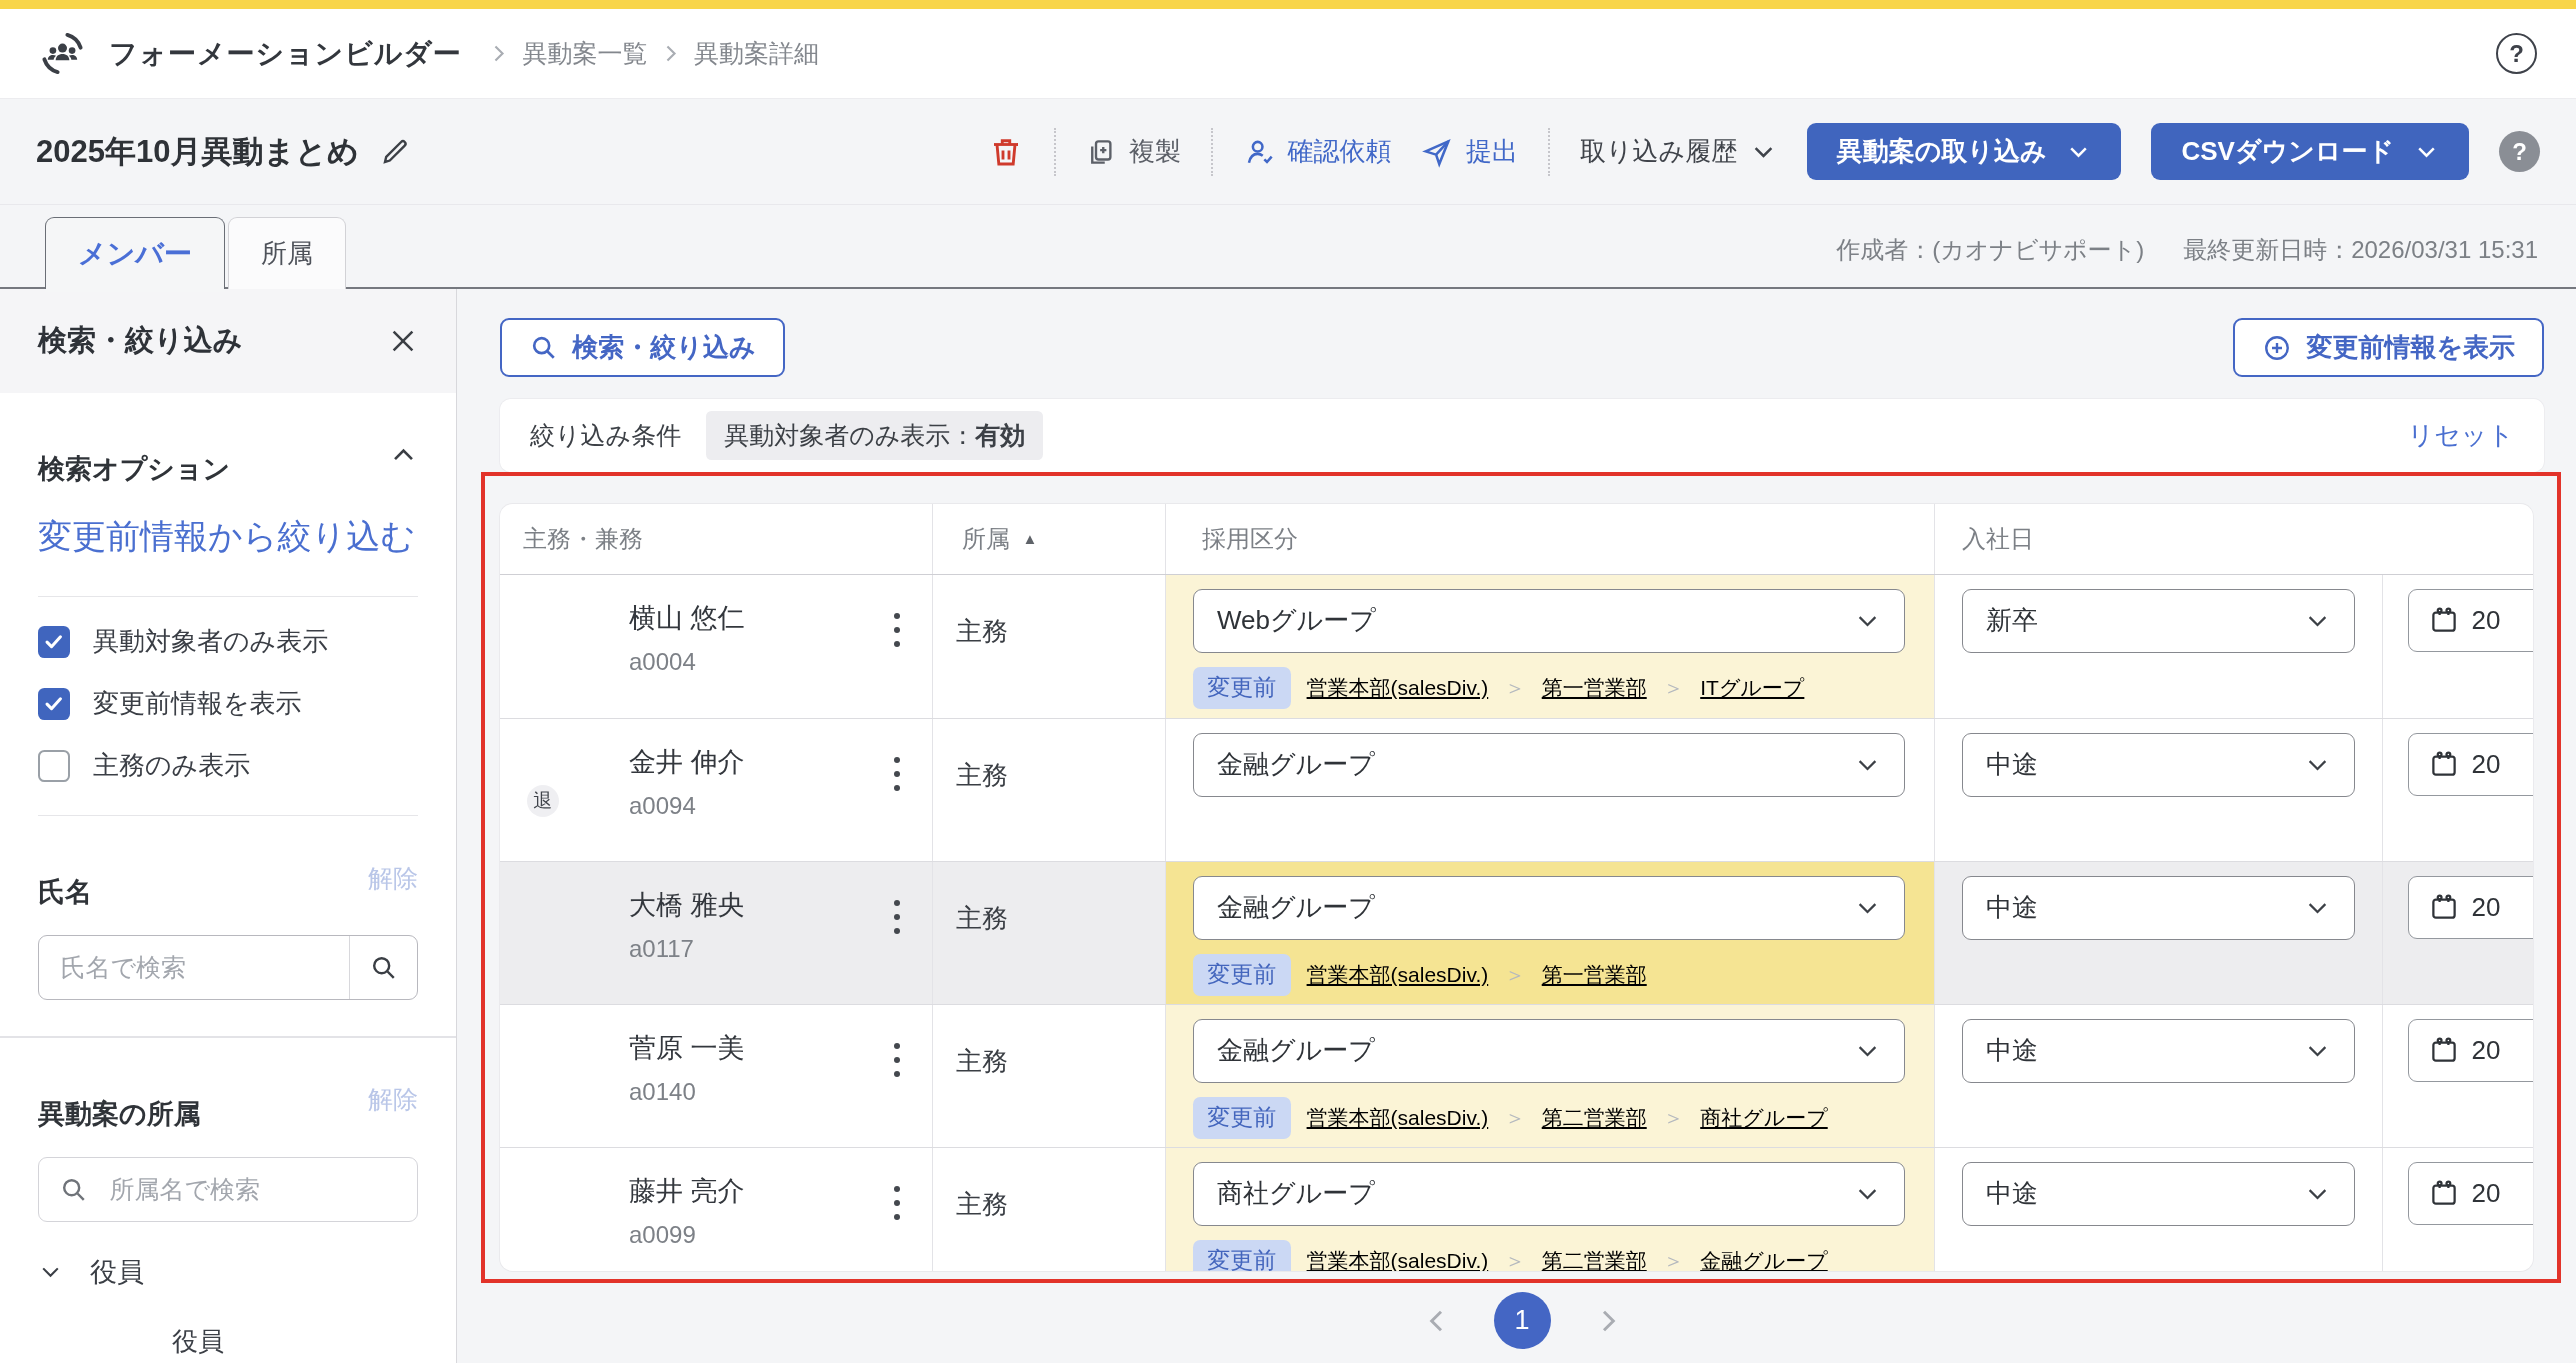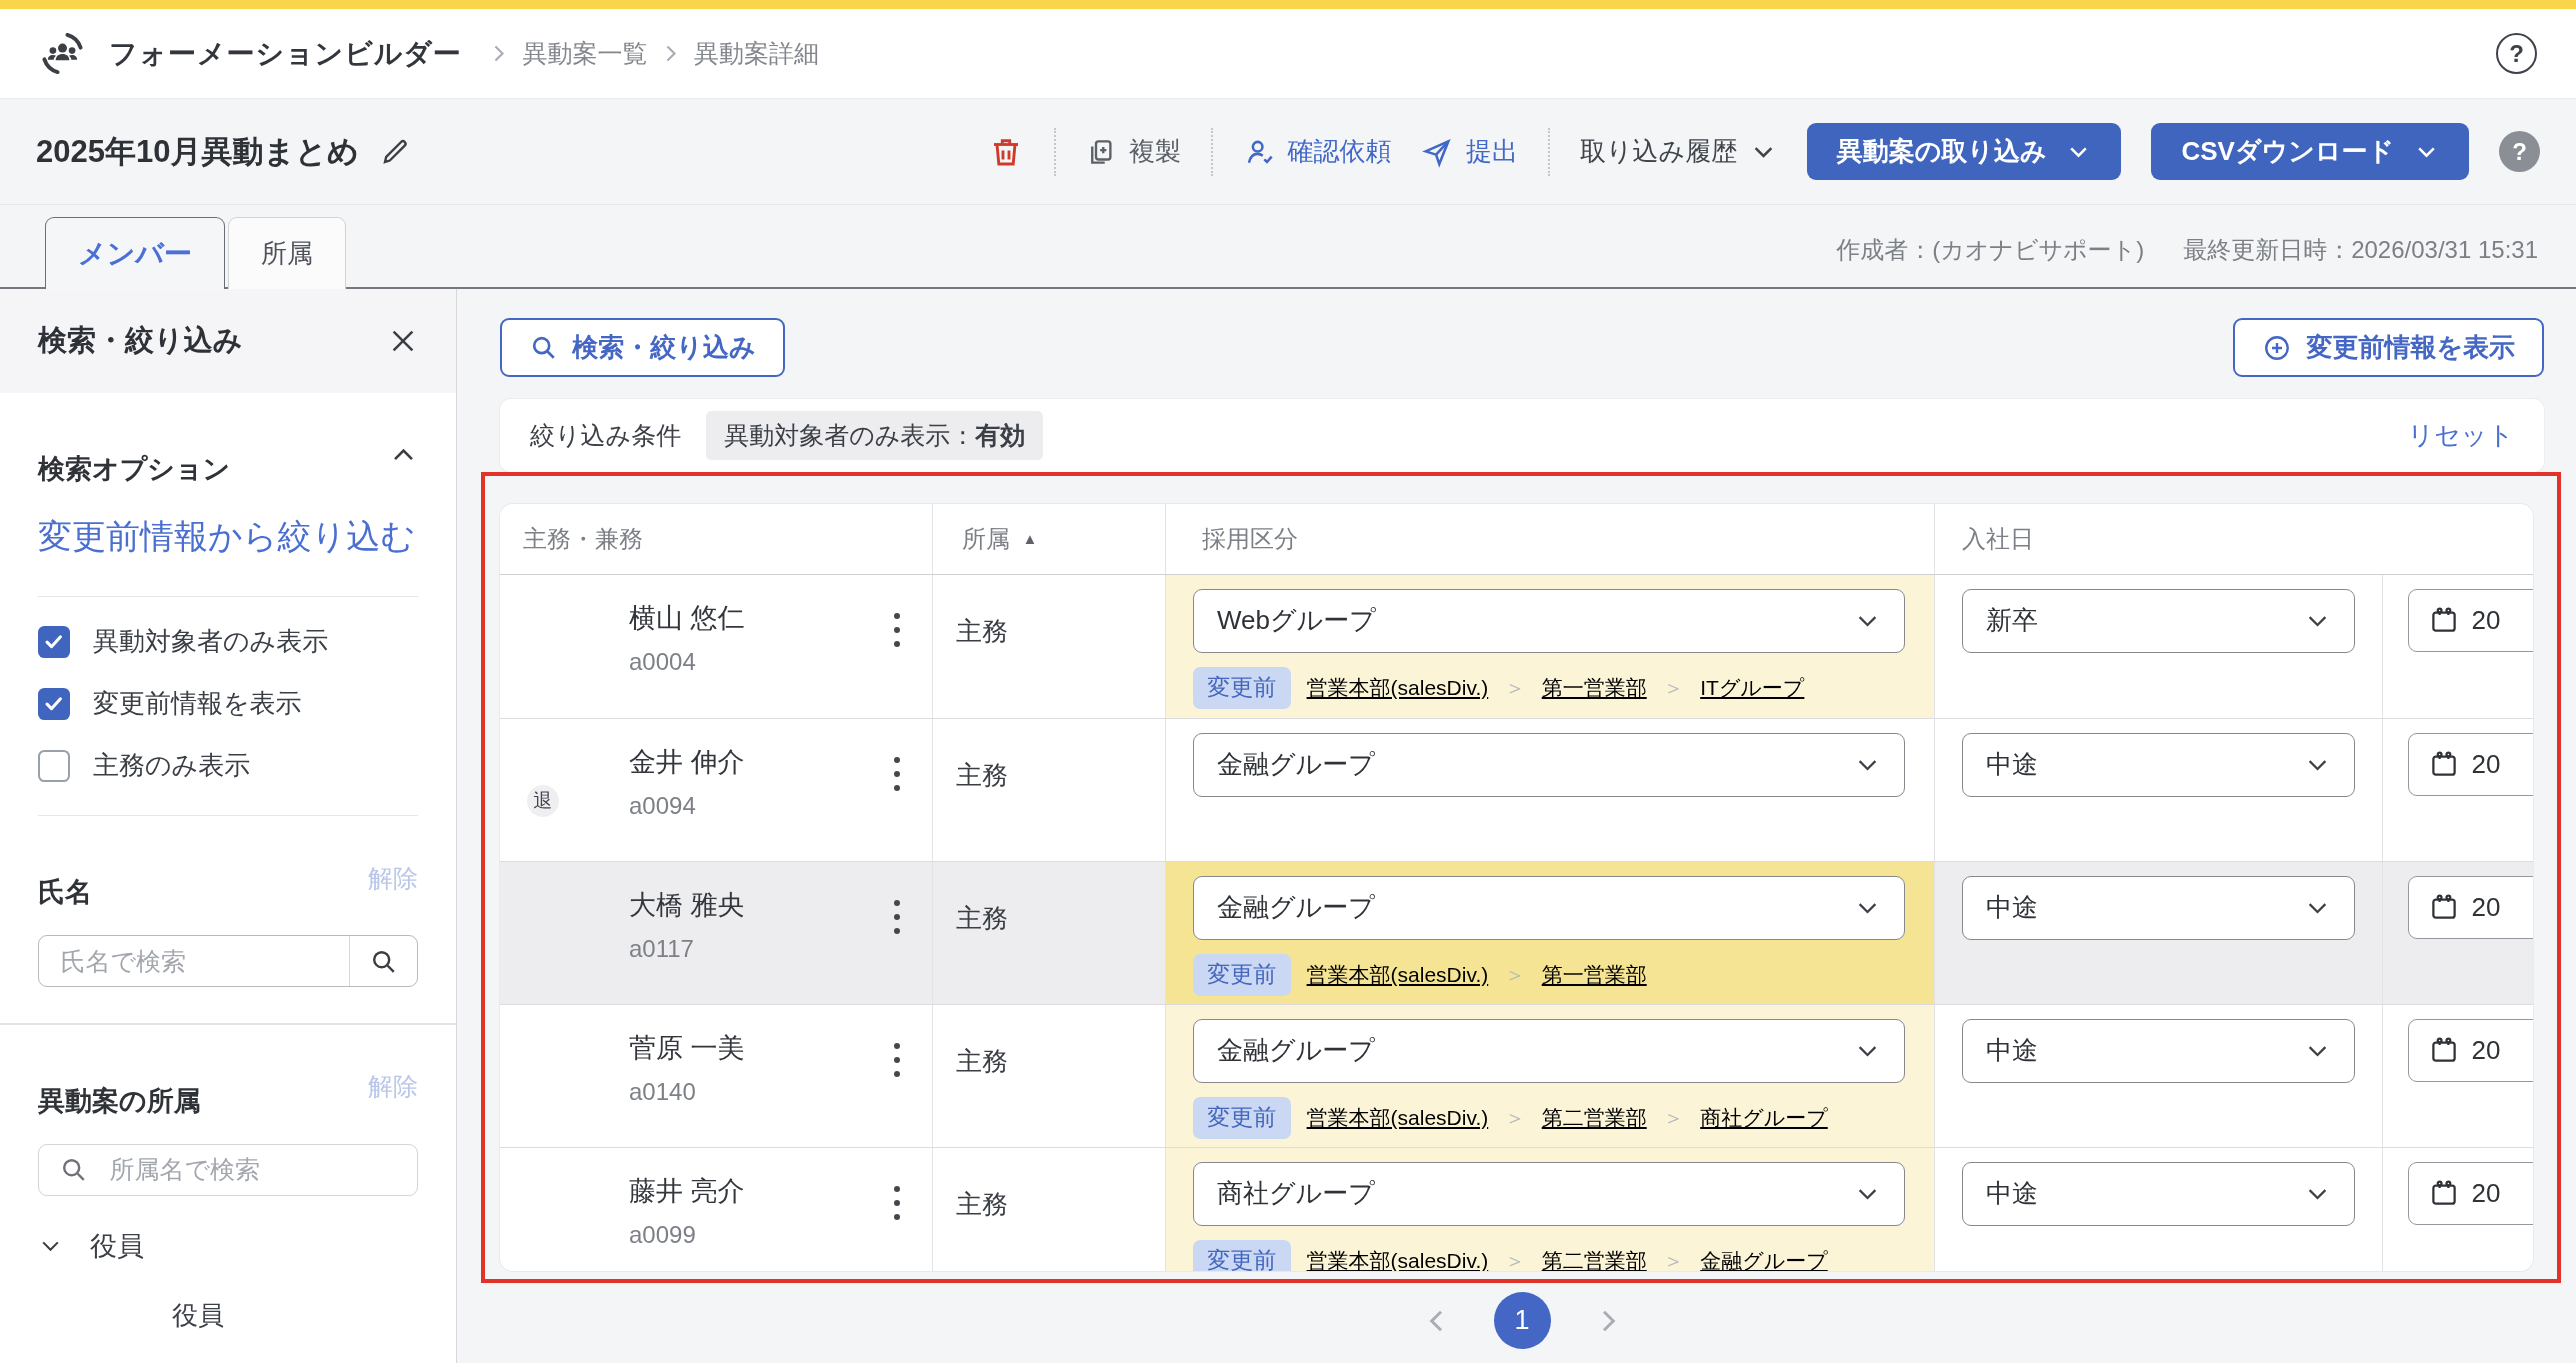--- a/index.html
+++ b/index.html
@@ -74,21 +74,21 @@
   .sb-row { display:flex; align-items:center; justify-content:space-between; }
   .sb-section-title { font-size:27px; font-weight:bold; color:#2f3338;margin-top:28px; }
   .sb-link { font-size:34px; color:var(--c-link_blue,#4a6fd0); cursor:pointer; }
   .sb-clear { font-size:25px; color:#b9c6e8; cursor:pointer; }
   .sb-div { border:none; border-top:1.8px solid #e6e6e9; margin-top:36px; }
   .full-div { height:1.8px; background:#e3e3e7; margin:36px -38px 0; }
   .cb { display:flex; align-items:center; gap:23px; margin-top:27px; font-size:26px; color:#3a3e45; cursor:pointer; }
   .cb .box { width:32px; height:32px; border-radius:6.3px; flex:0 0 32px; display:flex; align-items:center; justify-content:center; }
   .cb .box.on { background:var(--c-accent_blue,#4a6ec6); }
   .cb .box.off { background:#fff; border:2.7px solid #9aa0a7; }
-  .inp { margin-top:25px; height:52px; border:1.8px solid #b8b8be; border-radius:9px; background:#fff; display:flex; align-items:center; overflow:hidden; }
+  .inp { margin-top:25px; height:65px; border:1.8px solid #b8b8be; border-radius:9px; background:#fff; display:flex; align-items:center; overflow:hidden; }
   .inp input { flex:1; min-width:0; border:none; outline:none; font-size:25px; padding:0 21.5px; color:#33373d; font-family:inherit; background:transparent; }
   .inp input::placeholder { color:#a2a6ad; }
   .inp .tail { width:68px; align-self:stretch; border-left:1.8px solid #d8d8dc; display:flex; align-items:center; justify-content:center; color:#3a3e44; cursor:pointer; }
   .inp.icon-left { border-color:#d4d4d9; }
   .inp.icon-left .lead { padding-left:20px; color:#6f7379; }
   .tree { margin-top:32px; font-size:26px; color:#3b3f46; }
   .tree-root { display:flex; align-items:center; gap:27px; font-size:27px; cursor:pointer; }
   .tree-child { padding-left:134px; margin-top:34px; cursor:pointer; }
 
   

